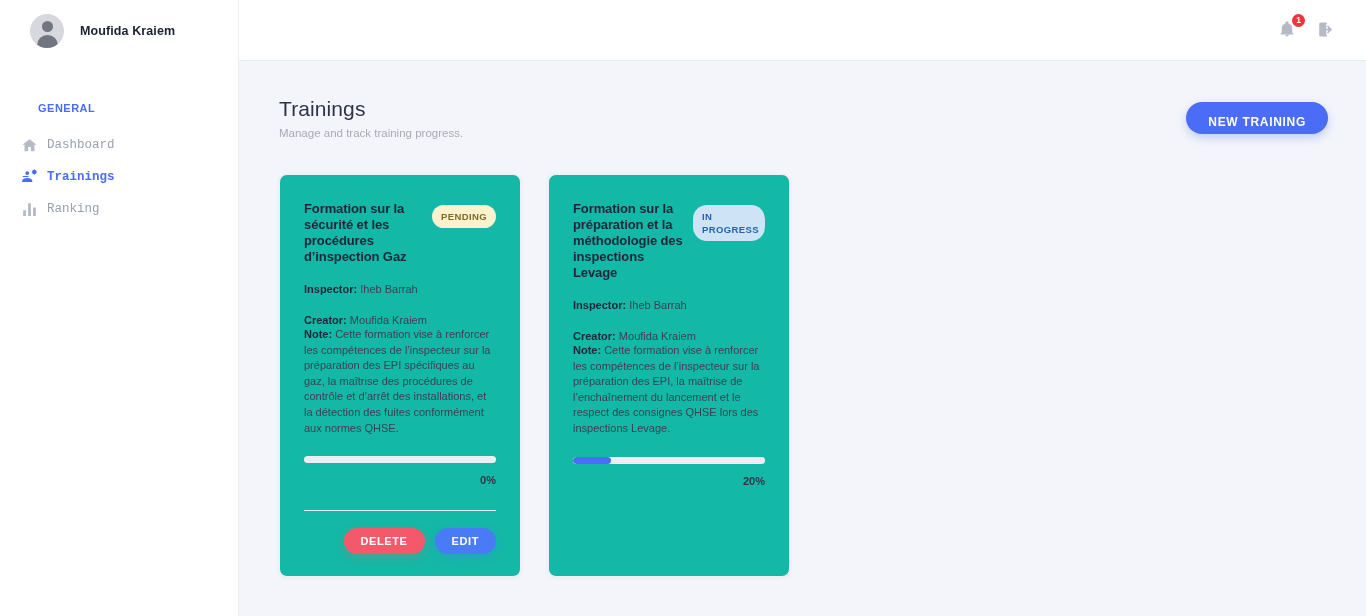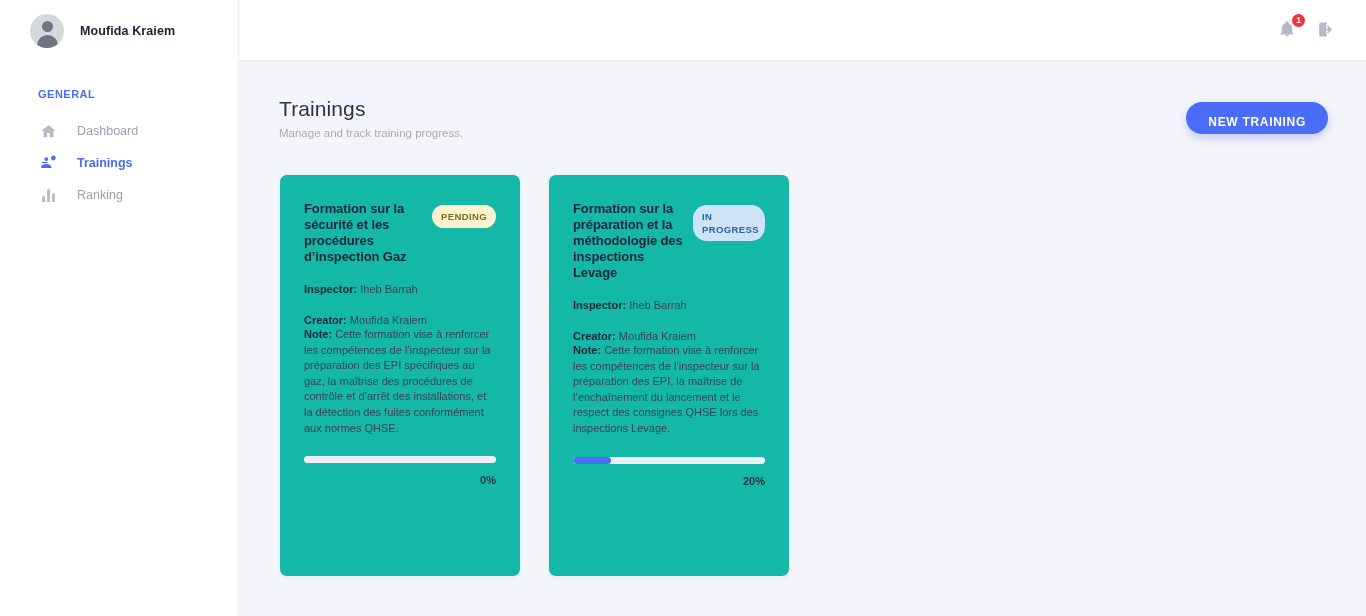--- a/index.html
+++ b/index.html
@@ -33,29 +33,29 @@
   }
   .avatar .body {
     position: absolute; width: 21px; height: 13px;
     border-radius: 11px 11px 0 0; background: #70757f;
     left: 6.5px; top: 21px;
   }
   .brand-name {
     font-size: 12.5px; font-weight: bold; color: #1b2233;
     letter-spacing: .1px;
   }
-  .nav { margin-top: 27px; }
+  .nav { margin-top: 41px; }
   .nav-section {
     font-size: 11px; font-weight: bold; color: #4a6cf7;
     letter-spacing: .5px; padding: 0 0 0 38px; margin-bottom: 15px;
   }
   .nav-item {
-    display: flex; align-items: center; gap: 19px;
-    height: 32px; padding-left: 39px; cursor: pointer;
-    font-size: 12.5px; color: #9a9fb0;
+    display: flex; align-items: center; gap: 8px;
+    height: 32px; padding-left: 20px; cursor: pointer;
+    font-size: 12.5px; color: #9a9fb0; font-family: Liberation Mono, monospace;
   }
   .nav-item .ico { width: 19px; height: 19px; flex: 0 0 19px;
                    display: flex; align-items: center; justify-content: center; }
   .nav-item svg { display: block; }
   .nav-item.active { color: #4a6cf7; font-weight: bold; }
   .nav-item.active svg { fill: #4a6cf7; }
   .nav-item svg { fill: #b6bac6; }
 
   
   .right { flex: 1 1 auto; display: flex; flex-direction: column; height: 616px; }
@@ -230,20 +230,24 @@
           <div class="note">
             <b>Note:</b>
             <span>Cette formation vise à renforcer les compétences de l’inspecteur sur la préparation des EPI spécifiques au gaz, la maîtrise des procédures de contrôle et d’arrêt des installations, et la détection des fuites conformément aux normes QHSE.</span>
           </div>
           <div class="progress-wrap">
             <div class="bar">
                 <span style="width: 0%;"></span>
               </div>
             <div class="pct">0%</div>
           </div>
+          <div class="card-foot">
+            <button class="pill danger">DELETE</button>
+            <button class="pill info">EDIT</button>
+          </div>
         </article>
 
         <article class="card">
           <div class="card-top">
             <div class="card-title">Formation sur la préparation et la méthodologie des inspections Levage</div>
             <div class="status progress">IN PROGRESS</div>
           </div>
           <div class="meta">
             <b>Inspector:</b>
             <span>Iheb Barrah</span>

